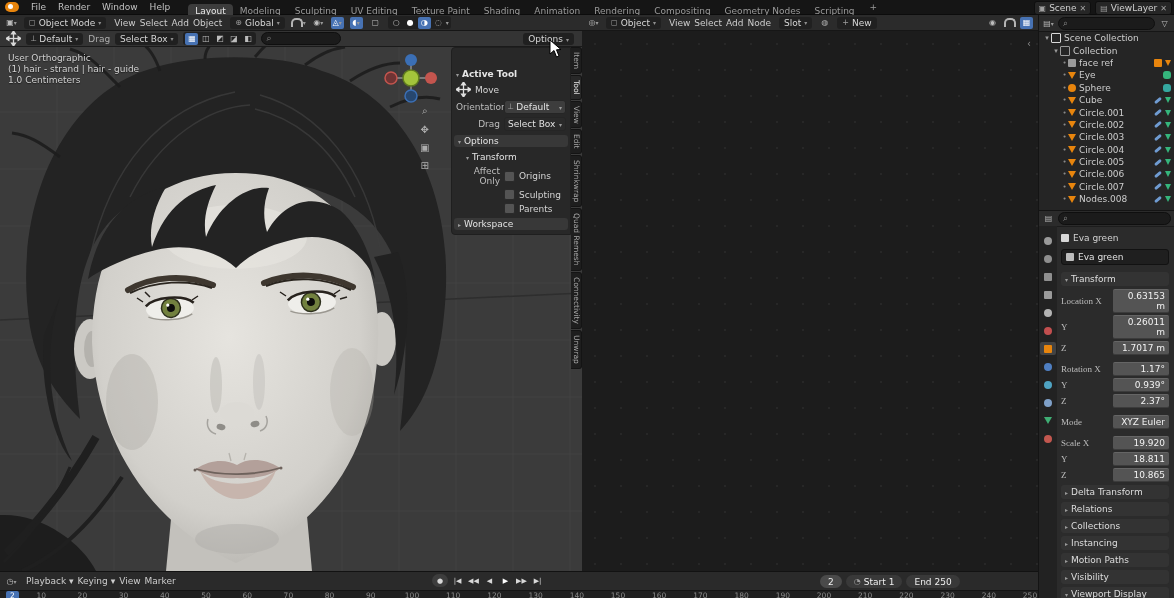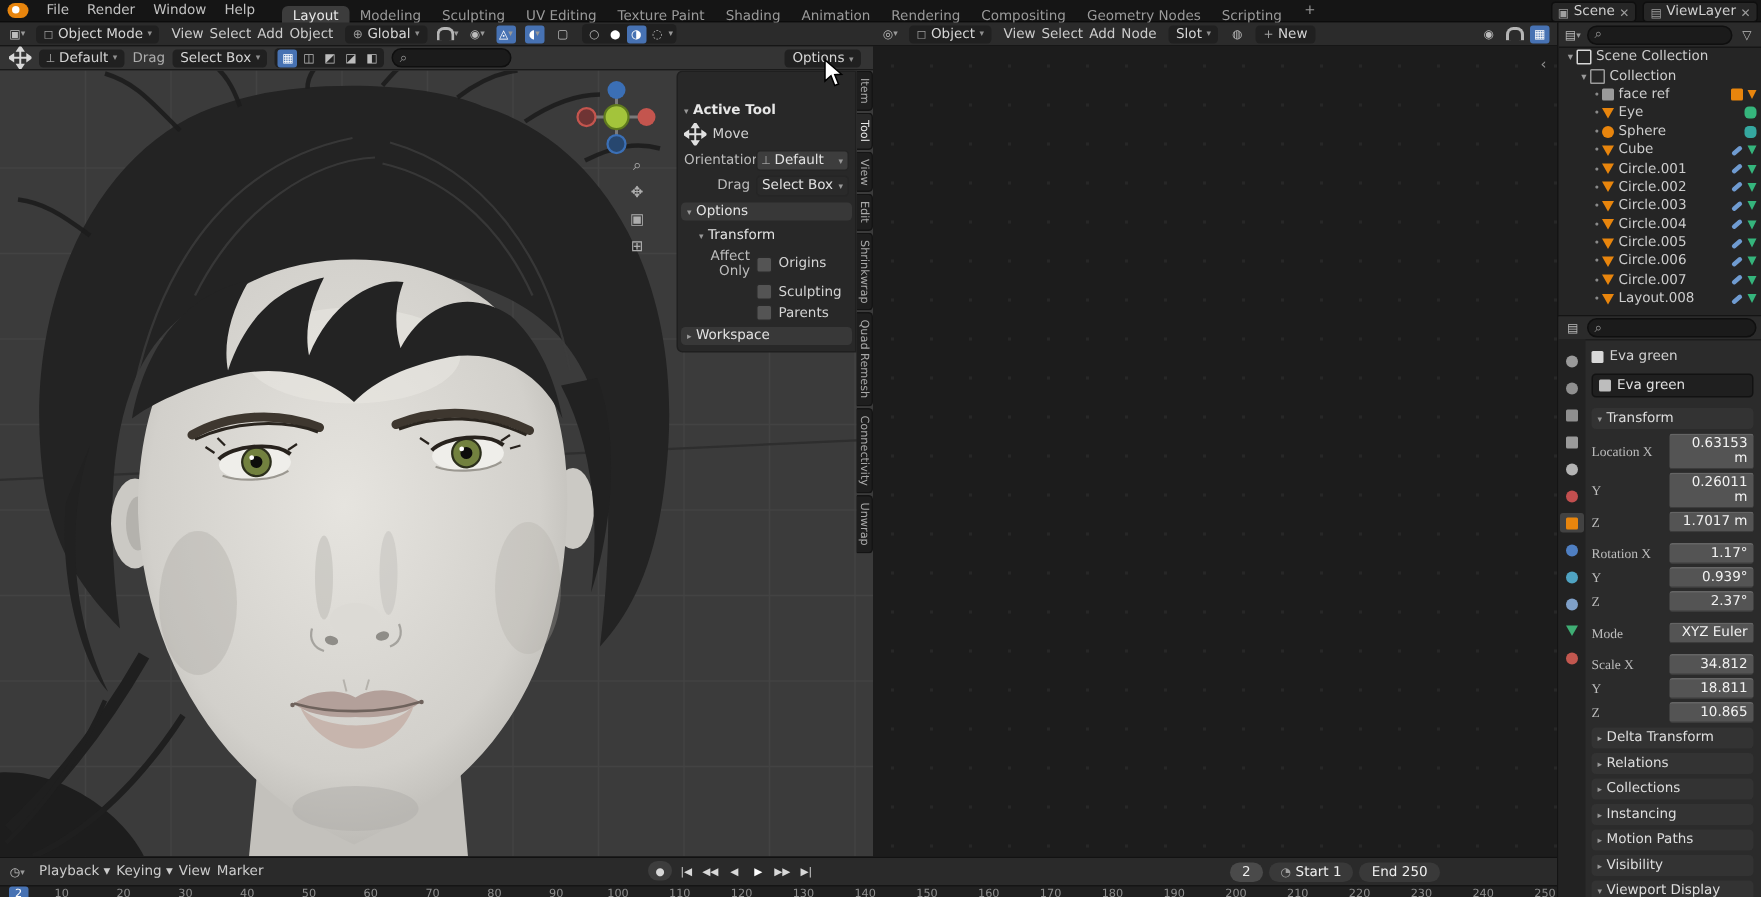--- a/index.html
+++ b/index.html
@@ -337,20 +337,25 @@
       <path d="M208,372 C206,379 209,385 216,387 M266,369 C269,376 266,382 260,384" stroke="#a5a39e" stroke-width="1.5" fill="none"></path>
 
       <path d="M196,422 C212,411 228,413 237,418 C246,412 263,410 280,421 C272,429 254,432 237,431 C220,432 204,429 196,422 Z" fill="#b3a09a"></path>
       <path d="M200,424 C215,441 261,441 276,423 C269,445 249,453 238,452 C222,452 206,439 200,424 Z" fill="#c6b3ab" opacity=".95"></path>
       <path d="M196,422 C220,429 254,429 280,421" stroke="#6e625c" stroke-width="1.8" fill="none"></path>
       <path d="M231,414 L229,406 M244,413 L246,406" stroke="#b5b2ac" stroke-width="1.3"></path>
       <circle cx="195" cy="423" r="1.5" fill="#6e625c"></circle>
         <circle cx="281" cy="421" r="1.5" fill="#6e625c"></circle>
     </svg>
 
+    <div class="vp-overlay-text">
+      <div>User Orthographic</div>
+      <div>(1) hair - strand | hair - guide</div>
+      <div>1.0 Centimeters</div>
+    </div>
 
     <svg class="nav-gizmo" width="56" height="52" viewBox="0 0 56 52">
       <g stroke="#7a7a7a" stroke-width="2">
         <line x1="27" y1="27" x2="27" y2="10"></line>
           <line x1="27" y1="27" x2="27" y2="44"></line>
         <line x1="27" y1="27" x2="8" y2="27"></line>
           <line x1="27" y1="27" x2="46" y2="27"></line>
       </g>
       <circle cx="27" cy="9" r="6" fill="#3b6fb5"></circle>
       <circle cx="27" cy="45" r="6" fill="#27476f" stroke="#3b6fb5" stroke-width="1.5"></circle>
@@ -587,21 +592,21 @@
           <span class="oi tri"></span>
           <span class="nm">Circle.007</span>
           <span class="out-badges">
             <span class="wrench-b"></span>
             <span class="tri small" style="border-top-color: rgb(53, 181, 124);"></span>
           </span>
         </div>
         <div class="out-row" style="padding-left: 22px;">
           <span class="dot">•</span>
           <span class="oi tri"></span>
-          <span class="nm">Layout.008</span>
+          <span class="nm">Nodes.008</span>
           <span class="out-badges">
             <span class="wrench-b"></span>
             <span class="tri small" style="border-top-color: rgb(53, 181, 124);"></span>
           </span>
         </div>
       </div>
   </div>
 
   <div class="props">
     <div class="props-header">
@@ -685,21 +690,21 @@
           <div class="tr-row">
             <span class="tr-label">Z</span>
             <span class="tr-val">2.37°</span>
           </div>
           <div class="tr-row gap">
             <span class="tr-label">Mode</span>
             <span class="tr-val">XYZ Euler</span>
           </div>
           <div class="tr-row gap">
             <span class="tr-label">Scale X</span>
-            <span class="tr-val">34.812</span>
+            <span class="tr-val">19.920</span>
           </div>
           <div class="tr-row">
             <span class="tr-label">Y</span>
             <span class="tr-val">18.811</span>
           </div>
           <div class="tr-row">
             <span class="tr-label">Z</span>
             <span class="tr-val">10.865</span>
           </div>
         </div>

